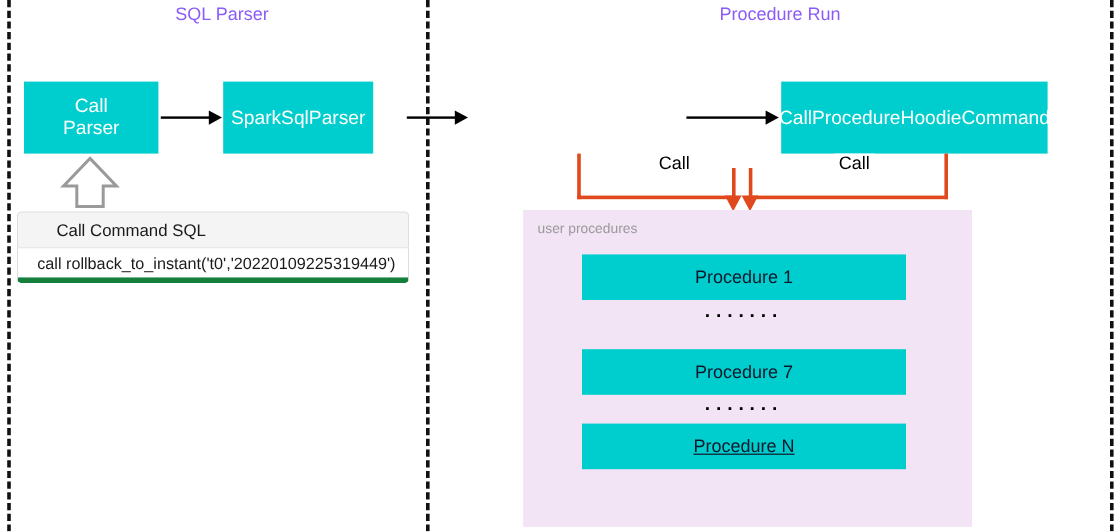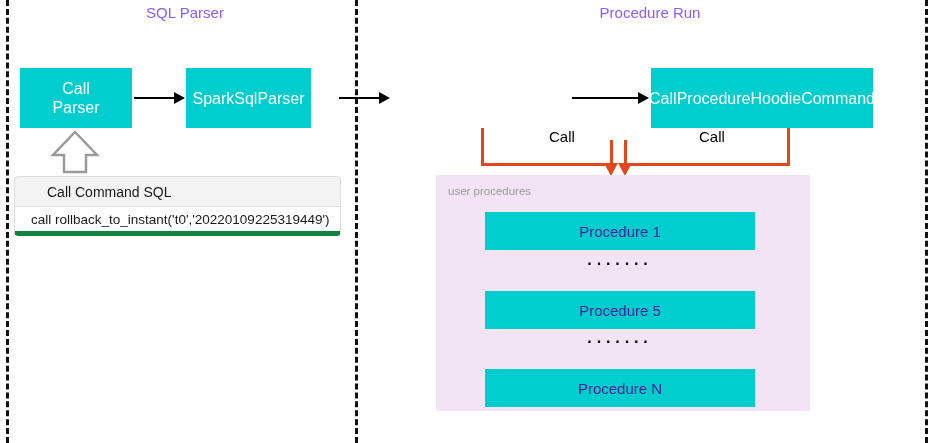--- a/index.html
+++ b/index.html
@@ -140,46 +140,46 @@
   }
   #label-build { left: 545px; top: 128px; }
   #label-call  { left: 695px; top: 128px; }
 
   
   #procedures-panel {
     position: absolute;
     left: 436px;
     top: 175px;
     width: 374px;
-    height: 236px;
+    height: 264px;
     background: #F2E3F5;
   }
   #procedures-caption {
     position: absolute;
     left: 12px;
     top: 10px;
     font-size: 11.5px;
     color: #9a9a9a;
     white-space: nowrap;
   }
   .proc-box {
     position: absolute;
     left: 49px;
     width: 270px;
     height: 38px;
     background: #00CDCD;
-    color: #4c1d95;
+    color: #0f172a;
     font-size: 15px;
     display: flex;
     align-items: center;
     justify-content: center;
   }
   #proc-1 { top: 37px; }
   #proc-2 { top: 116px; }
-  #proc-3 { top: 194px; }
+  #proc-3 { top: 178px; text-decoration: underline; }
   .dots {
     position: absolute;
     left: 49px;
     width: 270px;
     text-align: center;
     font-size: 16px;
     letter-spacing: 4px;
     color: #000000;
     font-weight: bold;
   }
@@ -247,21 +247,21 @@
   <div id="procedures-panel">
     <div id="procedures-caption">user procedures</div>
 
     <div class="proc-box" id="proc-1">
       <span>Procedure 1</span>
     </div>
 
     <div class="dots" id="dots-1">·······</div>
 
     <div class="proc-box" id="proc-2">
-      <span>Procedure 5</span>
+      <span>Procedure 7</span>
     </div>
 
     <div class="dots" id="dots-2">·······</div>
 
     <div class="proc-box" id="proc-3">
       <span>Procedure N</span>
     </div>
   </div>
 
 </div>

